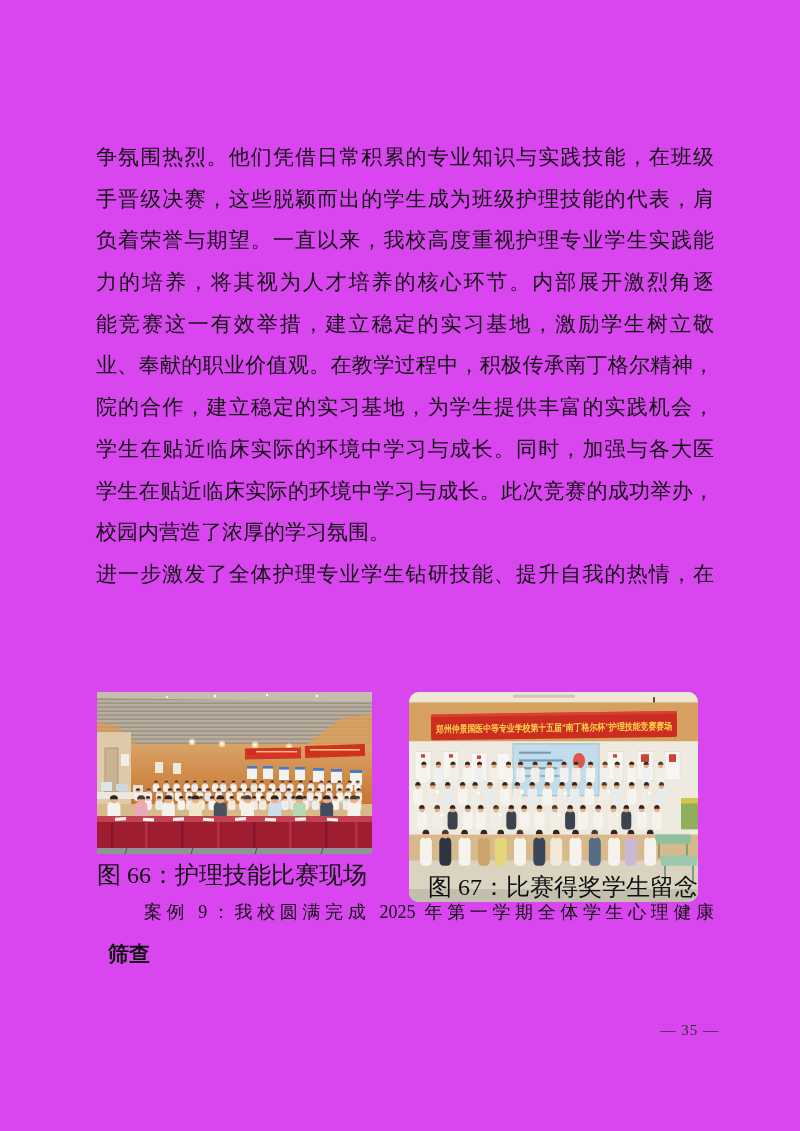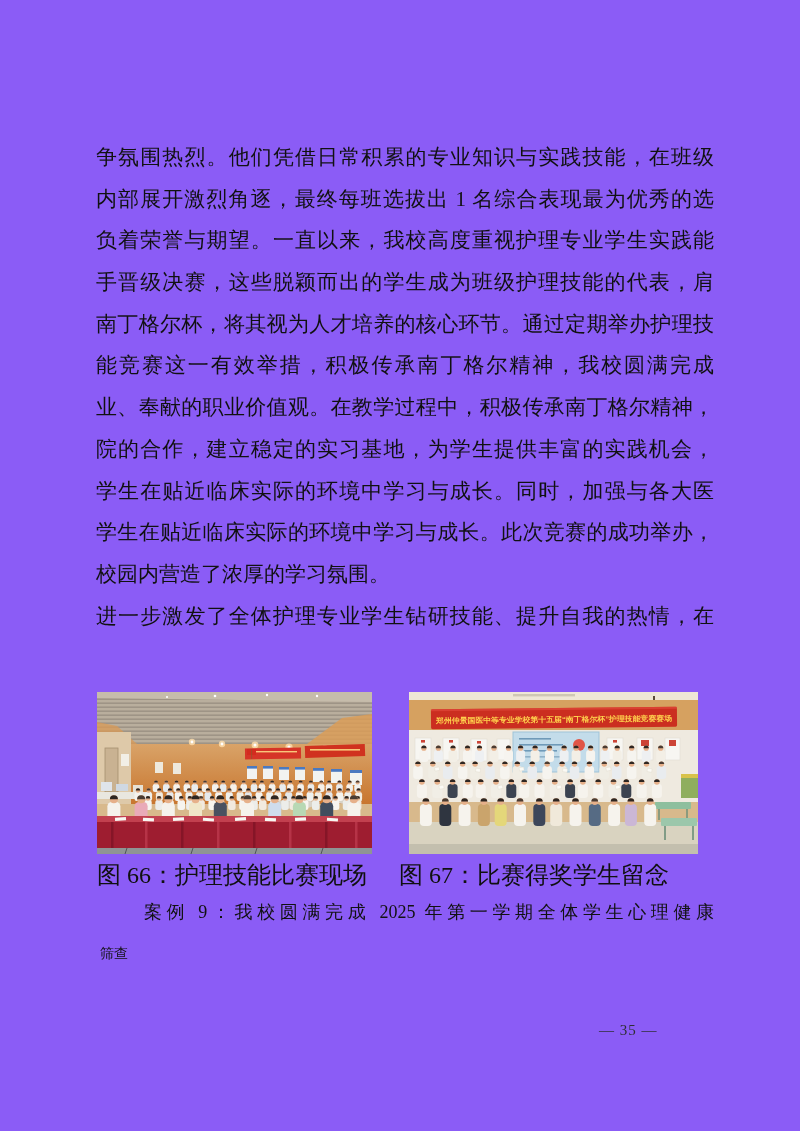--- a/index.html
+++ b/index.html
@@ -1,54 +1,53 @@
 <!DOCTYPE html>
 <html><head>
 <meta charset="utf-8">
 <style>
   html,body{margin:0;padding:0;}
   body{
     width:800px;height:1131px;position:relative;background:#ffffff;
     font-family:"Liberation Serif","DejaVu Serif",serif;color:#111111;
     overflow:hidden;
   }
-  .page{position:absolute;inset:0;background:#8b5cf6;}
+  .page{position:absolute;inset:0;background:#d946ef;}
   
   .body-text{position:absolute;left:96px;top:137px;width:618px;font-size:21px;}
   .bline{height:41.7px;line-height:41.7px;white-space:nowrap;}
   .bline.j{white-space:normal;text-align:justify;text-align-last:justify;}
   
   .photo{position:absolute;top:692px;overflow:hidden;background:#d8b98c;}
   .photo.left{left:97px;width:275px;height:162px;}
-  .photo.right{left:409px;width:289px;height:162px;}
+  .photo.right{left:409px;width:289px;height:210px;border-radius:10px;}
   .photo svg{display:block;width:100%;height:100%;}
   
   .caption{position:absolute;top:864px;font-size:24px;line-height:22px;white-space:nowrap;color:#101010;}
   .caption.left{left:97px;}
-  .caption.right{left:399px;}
+  .caption.right{left:428px;margin-top:12px;}
   
   .case-line1{position:absolute;left:96px;top:897px;width:618px;font-size:18px;line-height:30px;
     text-indent:48px;text-align:justify;text-align-last:justify;}
-  .case-line2{position:absolute;left:100px;top:939px;width:618px;font-size:14px;line-height:30px;}
+  .case-line2{position:absolute;left:108px;top:939px;width:618px;font-size:21px;line-height:30px;font-weight:bold;}
   
-  .page-number{position:absolute;left:599px;top:1022px;width:120px;text-align:left;
+  .page-number{position:absolute;left:599px;top:1022px;width:120px;text-align:right;
     font-size:15px;letter-spacing:1px;color:#2e2e33;}
 </style>
 </head>
 <body>
 
 <div class="page">
 
   <div class="body-text">
     <div class="bline j">争氛围热烈。他们凭借日常积累的专业知识与实践技能，在班级</div>
-    <div class="bline j">内部展开激烈角逐，最终每班选拔出 1 名综合表现最为优秀的选</div>
+    <div class="bline j">手晋级决赛，这些脱颖而出的学生成为班级护理技能的代表，肩</div>
     <div class="bline j">负着荣誉与期望。一直以来，我校高度重视护理专业学生实践能</div>
-    <div class="bline j">手晋级决赛，这些脱颖而出的学生成为班级护理技能的代表，肩</div>
-    <div class="bline j">南丁格尔杯，将其视为人才培养的核心环节。通过定期举办护理技</div>
-    <div class="bline j">能竞赛这一有效举措，积极传承南丁格尔精神，我校圆满完成</div>
+    <div class="bline j">力的培养，将其视为人才培养的核心环节。内部展开激烈角逐</div>
+    <div class="bline j">能竞赛这一有效举措，建立稳定的实习基地，激励学生树立敬</div>
     <div class="bline j">业、奉献的职业价值观。在教学过程中，积极传承南丁格尔精神，</div>
     <div class="bline j">院的合作，建立稳定的实习基地，为学生提供丰富的实践机会，</div>
     <div class="bline j">学生在贴近临床实际的环境中学习与成长。同时，加强与各大医</div>
     <div class="bline j">学生在贴近临床实际的环境中学习与成长。此次竞赛的成功举办，</div>
     <div class="bline">校园内营造了浓厚的学习氛围。</div>
     <div class="bline j">进一步激发了全体护理专业学生钻研技能、提升自我的热情，在</div>
   </div>
 
   <div class="photo left">
     <svg viewBox="0 0 275 162" preserveAspectRatio="none">

